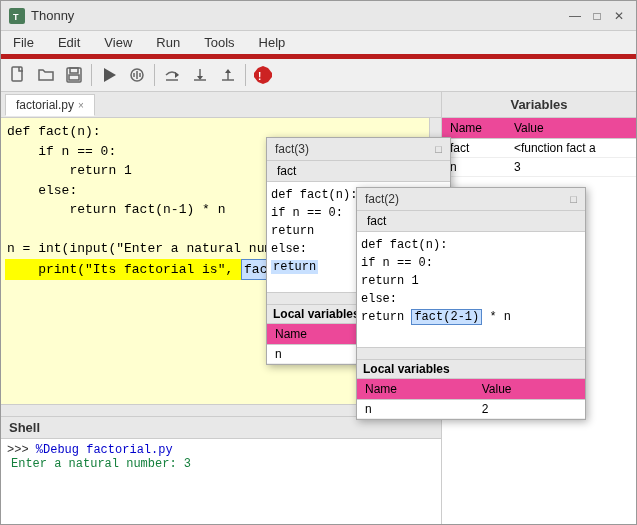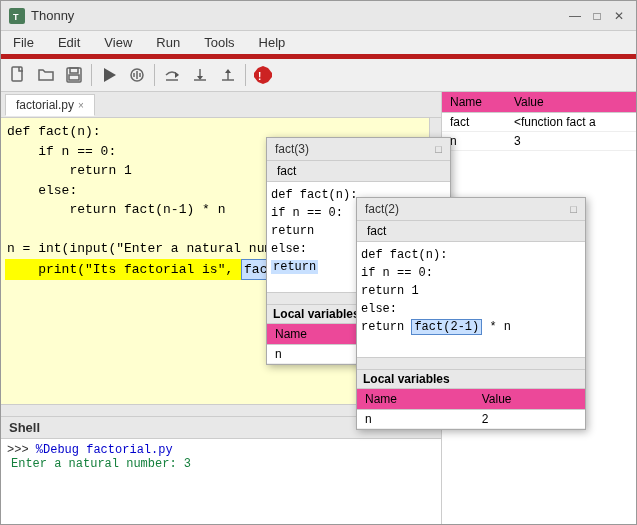--- a/index.html
+++ b/index.html
@@ -419,20 +419,21 @@
           <div class="shell-prompt">
             <span>&gt;&gt;&gt;</span>
             <span class="shell-blue"> %Debug factorial.py</span>
           </div>
           <div class="shell-output">Enter a natural number: 3</div>
         </div>
       </div>
     </div>
 
     <div class="right-panel">
+      <div class="variables-header">Variables</div>
       <div class="variables-content">
         <table class="variables-table">
           <thead>
             <tr>
               <th>Name</th>
               <th>Value</th>
             </tr>
           </thead>
           <tbody>
             <tr>
@@ -474,21 +475,21 @@
         </thead>
         <tbody>
           <tr>
             <td>n</td>
             <td>3</td>
           </tr>
         </tbody>
       </table>
     </div>
 
-    <div class="debug-window" style="left: 355px; top: 105px; width: 230px; z-index: 11;">
+    <div class="debug-window" style="left: 355px; top: 95px; width: 230px; z-index: 11;">
       <div class="debug-title-bar">
         <span>fact(2)</span>
         <span class="debug-close">□</span>
       </div>
       <div class="debug-tab">
         <span>fact</span>
       </div>
       <div class="debug-code" style="height:115px; overflow:hidden;">
         <div>def fact(n):</div>
         <div>    if n == 0:</div>

